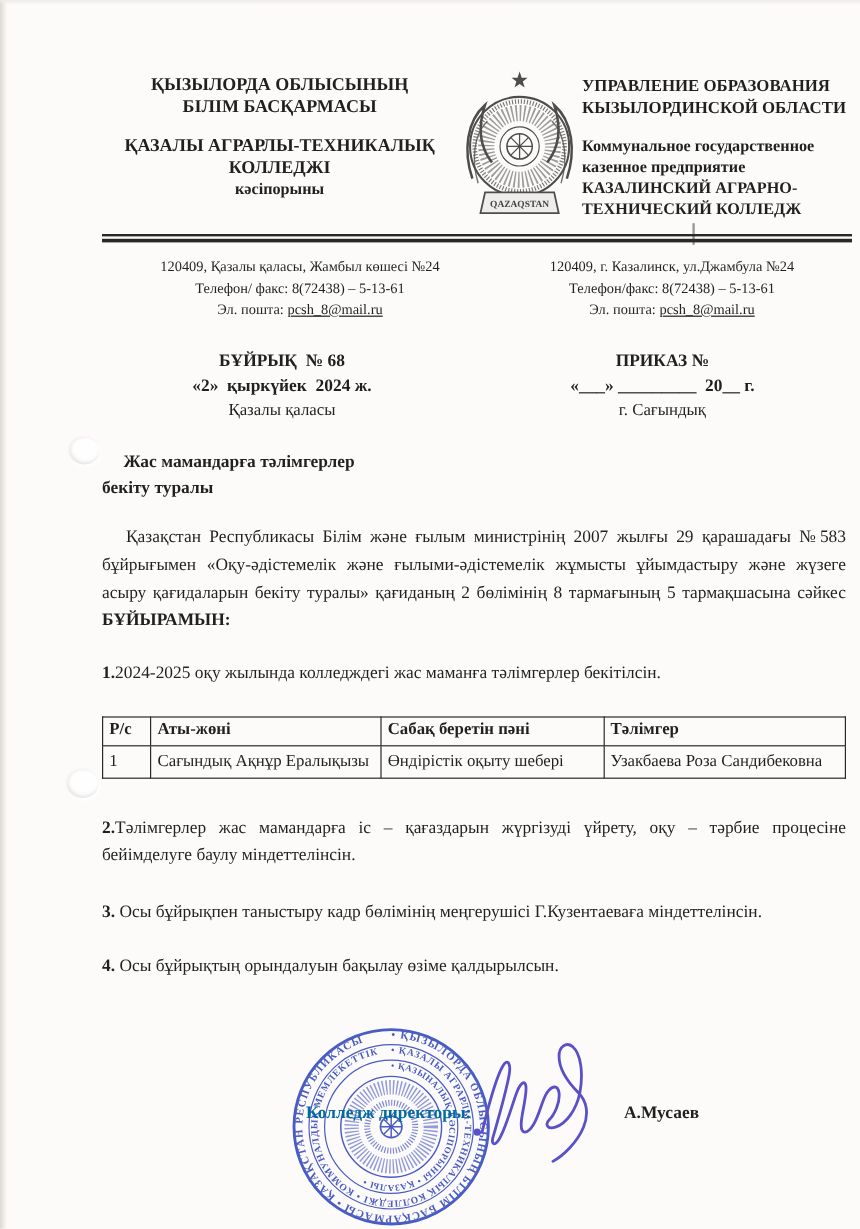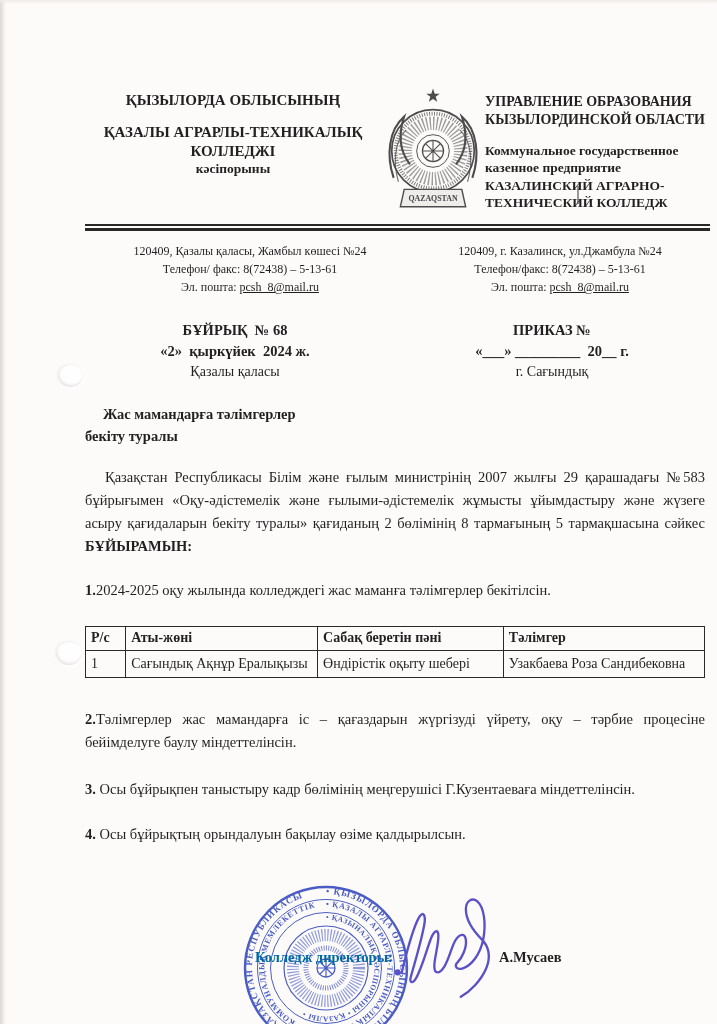--- a/index.html
+++ b/index.html
@@ -6,21 +6,21 @@
   body{
     background:#fdfbfa;
     font-family:"Liberation Serif","DejaVu Serif",serif;
     color:#211f20;
     position:relative;
   }
   .scan-edge-left{position:absolute;left:0;top:0;width:6px;height:100%;
     background:linear-gradient(90deg,#ddd8d4,rgba(253,251,250,0));}
   .scan-edge-top{position:absolute;left:0;top:0;width:100%;height:4px;
     background:linear-gradient(180deg,#efeae7,rgba(253,251,250,0));}
-  .page{position:absolute;inset:0;padding:62px 12px 18px 85px;box-sizing:border-box;margin-top:29px;}
+  .page{position:absolute;inset:0;padding:62px 12px 18px 85px;box-sizing:border-box;}
 
   
   .hdr{display:flex;align-items:flex-start;}
   .hdr-left{width:296px;text-align:center;}
   .hdr-center{width:104px;display:flex;justify-content:center;margin-top:-4px;}
   .hdr-right{flex:1;padding-top:2px;}
   .ln{white-space:nowrap;}
   .b15{font-weight:bold;font-size:15px;line-height:1.22;}
   .b14{font-weight:bold;font-size:14px;line-height:1.25;}
   .b135{font-weight:bold;font-size:13.5px;line-height:1.28;}
@@ -62,21 +62,21 @@
   table.assign th,table.assign td{border:1.4px solid #2b292a;padding:1px 5px;white-space:nowrap;}
   table.assign th{font-weight:bold;text-align:left;height:21px;}
   table.assign td{text-align:left;height:24px;}
   .c0{width:6.5%;} .c1{width:31%;} .c2{width:30%;} .c3{width:32.5%;}
 
   
   .sig-area{position:relative;height:225px;margin-top:36px;}
   .stamp{position:absolute;left:156px;top:0;width:170px;height:170px;opacity:.93;z-index:1;}
   .sig-label{position:absolute;left:170px;top:66px;font-weight:bold;font-size:14.5px;z-index:2;color:#0369a1;}
   .sig-ink{position:absolute;left:306px;top:12px;width:108px;height:112px;z-index:3;}
-  .sig-name{position:absolute;left:414px;top:66px;font-weight:bold;font-size:14.5px;z-index:2;}
+  .sig-name{position:absolute;left:435px;top:66px;font-weight:bold;font-size:14.5px;z-index:2;}
 
   
   .hole{position:absolute;border-radius:50%;background:#fffefe;
     box-shadow:inset 1px -2px 3px rgba(90,80,75,.14), 1px 2px 3px rgba(255,255,255,.9), -1px -1px 2px rgba(120,110,105,.08);}
   .hole1{left:58px;top:365px;width:25px;height:22px;}
   .hole2{left:56px;top:642px;width:26px;height:23px;}
 </style>
 </head>
 <body>
 
@@ -84,20 +84,21 @@
 <div class="scan-edge-top"></div>
 <div class="hole hole1"></div>
 <div class="hole hole2"></div>
 <div class="div-tick"></div>
 
 <div class="page">
 
   <div class="hdr">
     <div class="hdr-left">
       <div class="ln b15">ҚЫЗЫЛОРДА ОБЛЫСЫНЫҢ</div>
+      <div class="ln b15">БІЛІМ БАСҚАРМАСЫ</div>
       <div class="gap14"></div>
       <div class="ln b15">ҚАЗАЛЫ АГРАРЛЫ-ТЕХНИКАЛЫҚ</div>
       <div class="ln b15">КОЛЛЕДЖІ</div>
       <div class="ln b135">кәсіпорыны</div>
     </div>
 
     <div class="hdr-center">
       <svg class="emblem" viewBox="0 0 100 132">
         <polygon points="50,1 51.8,6.4 57,6.4 52.8,9.6 54.4,14.8 50,11.8 45.6,14.8 47.2,9.6 43,6.4 48.2,6.4" fill="#4e4c4d"></polygon>
         <g stroke="#4e4c4d" fill="none">

